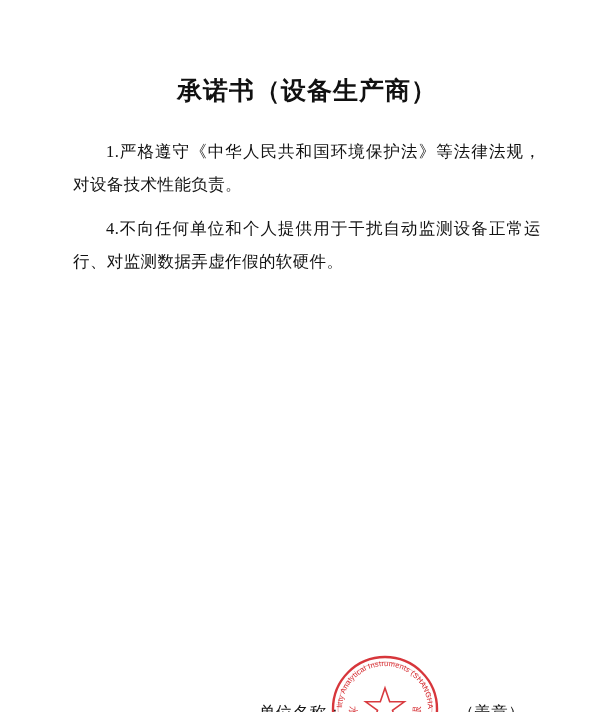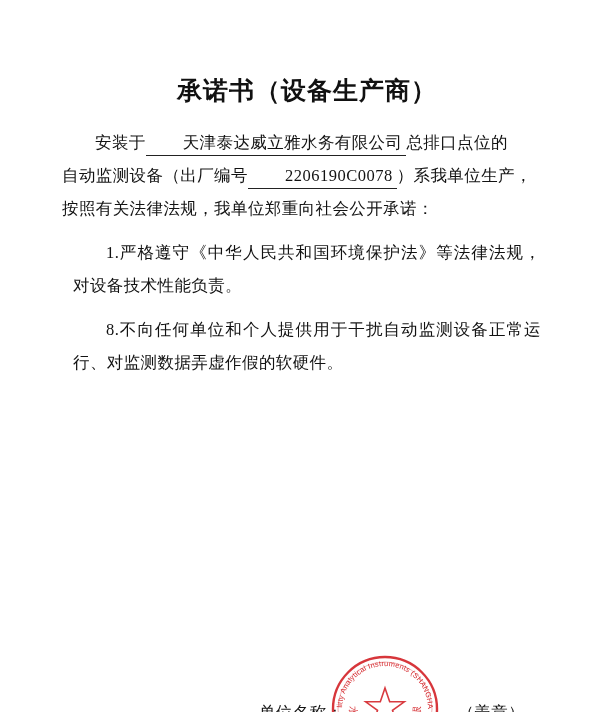--- a/index.html
+++ b/index.html
@@ -20,21 +20,21 @@
     height: 712px;
     box-sizing: border-box;
     padding: 0 62px;
   }
   .doc-title {
     text-align: center;
     font-size: 25px;
     font-weight: bold;
     letter-spacing: 1px;
     margin-top: 74px;
-    margin-bottom: 19px;
+    margin-bottom: 28px;
     color: #111;
   }
   .para {
     font-size: 16.5px;
     line-height: 33px;
     text-align: justify;
     letter-spacing: 0.4px;
     margin: 0 0 4px 0;
     color: #121212;
   }
@@ -104,28 +104,23 @@
     fill: #d4252a;
   }
 </style>
 </head>
 <body>
 
 <div class="page">
 
   <div class="doc-title">承诺书（设备生产商）</div>
 
-  <p class="para indent">
-    <span>安装于</span><span class="blank-fill fill-company">天津泰达威立雅水务有限公司</span><span>总排口点位的</span><br>
-    <span>自动监测设备（出厂编号</span><span class="blank-fill fill-serial">2206190C0078</span><span>）系我单位生产，</span><br>
-    <span>按照有关法律法规，我单位郑重向社会公开承诺：</span>
-  </p>
 
   <p class="list-para">1.严格遵守《中华人民共和国环境保护法》等法律法规，对设备技术性能负责。</p>
-  <p class="list-para">8.不向任何单位和个人提供用于干扰自动监测设备正常运行、对监测数据弄虚作假的软硬件。</p>
+  <p class="list-para">4.不向任何单位和个人提供用于干扰自动监测设备正常运行、对监测数据弄虚作假的软硬件。</p>
 
 
   <div class="sign-row">
     <span class="sign-inner">
       <span>单位名称：</span><span class="sign-line"></span><span>（盖章）</span>
     </span>
   </div>
 
   <div class="stamp">
     <svg width="110" height="110" viewBox="0 0 110 110" aria-hidden="true">

